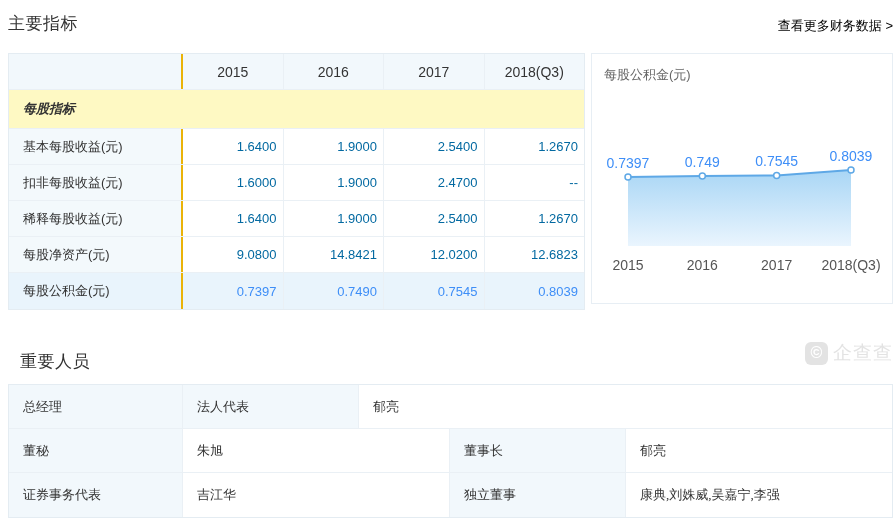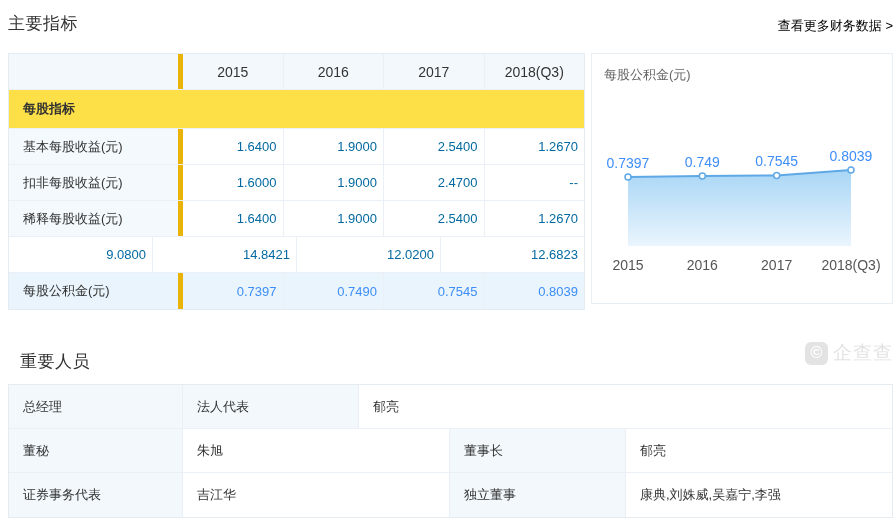--- a/index.html
+++ b/index.html
@@ -11,40 +11,40 @@
   .title-main { top:12px; }
   .title-person { top:350px;margin-left:12px; }
 
   .more-link { position:absolute; right:2px; top:17px; font-size:13px; color:#000000; text-decoration:none; cursor:pointer; }
 
   
   .fin-table { position:absolute; left:8px; top:53px; width:577px; border:1px solid #e4ecf2; background:#fff; }
   .fin-row { display:flex; border-bottom:1px solid #eaf0f5; }
   .fin-row:last-child { border-bottom:none; }
   .cell { font-size:13px; }
-  .cell-label { width:174px; padding-left:14px; display:flex; align-items:center; background:#f3f9fc; border-right:5px solid #eab308; color:#333; }
+  .cell-label { width:174px; padding-left:14px; display:flex; align-items:center; background:#f3f9fc; border-right:2px solid #eab308; color:#333; }
   .cell-val { flex:1; display:flex; align-items:center; justify-content:flex-end; padding-right:6px; border-right:1px solid #eaf0f5; color:#0369a1; }
   .cell-val:last-child { border-right:none; }
   .fin-header { height:36px; background:#f2f8fc; }
   .fin-header .cell-label { background:#f2f8fc; }
   .fin-header .cell-val { justify-content:center; padding-right:0; font-size:14px; color:#333; }
-  .fin-group { height:39px; background:#fde047; }
+  .fin-group { height:39px; background:#fef9c3;font-style:italic; }
   .fin-group .group-cell { display:flex; align-items:center; padding-left:14px; font-size:13px; font-weight:bold; color:#333; width:100%; }
   .fin-data { height:36px; cursor:pointer; }
   .fin-data.highlight .cell-label,
   .fin-data.highlight .cell-val { background:#e9f4fc; }
   .fin-data.highlight .cell-val { color:#3e8ef7; }
 
   
   .chart-panel { position:absolute; left:591px; top:53px; width:302px; height:251px; border:1px solid #e7eef4; background:#fff; }
   .chart-title { position:absolute; left:12px; top:12px; font-size:13px; color:#666; }
   .chart-svg { position:absolute; left:0; top:0; }
 
   
-  .person-table { position:absolute; left:8px; top:384px; width:885px; border:1px solid #e4ecf2; background:#fff; }
+  .person-table { position:absolute; left:8px; top:384px; width:885px; border:1px solid #e4ecf2; background:#fff;font-family:Liberation Serif, serif; }
   .p-row { display:flex; height:44px; border-bottom:1px solid #eaf0f5; }
   .p-row:last-child { border-bottom:none; }
   .p-cell { display:flex; align-items:center; font-size:13px; color:#333; padding-left:14px; }
   .p-label1 { width:174px; background:#f2f8fc; border-right:1px solid #eaf0f5; }
   .p-value1 { width:267px; background:#fff; border-right:1px solid #eaf0f5; }
   .p-label2 { width:176px; background:#f2f8fc; border-right:1px solid #eaf0f5; }
   .p-value2 { flex:1; background:#fff; }
 
   
   .watermark { position:absolute; right:2px; top:340px; display:flex; align-items:center; gap:5px; }
@@ -86,20 +86,21 @@
       <div class="cell cell-val">--</div>
     </div>
     <div class="fin-row fin-data">
       <div class="cell cell-label">稀释每股收益(元)</div>
       <div class="cell cell-val">1.6400</div>
       <div class="cell cell-val">1.9000</div>
       <div class="cell cell-val">2.5400</div>
       <div class="cell cell-val">1.2670</div>
     </div>
     <div class="fin-row fin-data">
+      <div class="cell cell-label">每股净资产(元)</div>
       <div class="cell cell-val">9.0800</div>
       <div class="cell cell-val">14.8421</div>
       <div class="cell cell-val">12.0200</div>
       <div class="cell cell-val">12.6823</div>
     </div>
     <div class="fin-row fin-data highlight">
       <div class="cell cell-label">每股公积金(元)</div>
       <div class="cell cell-val">0.7397</div>
       <div class="cell cell-val">0.7490</div>
       <div class="cell cell-val">0.7545</div>

